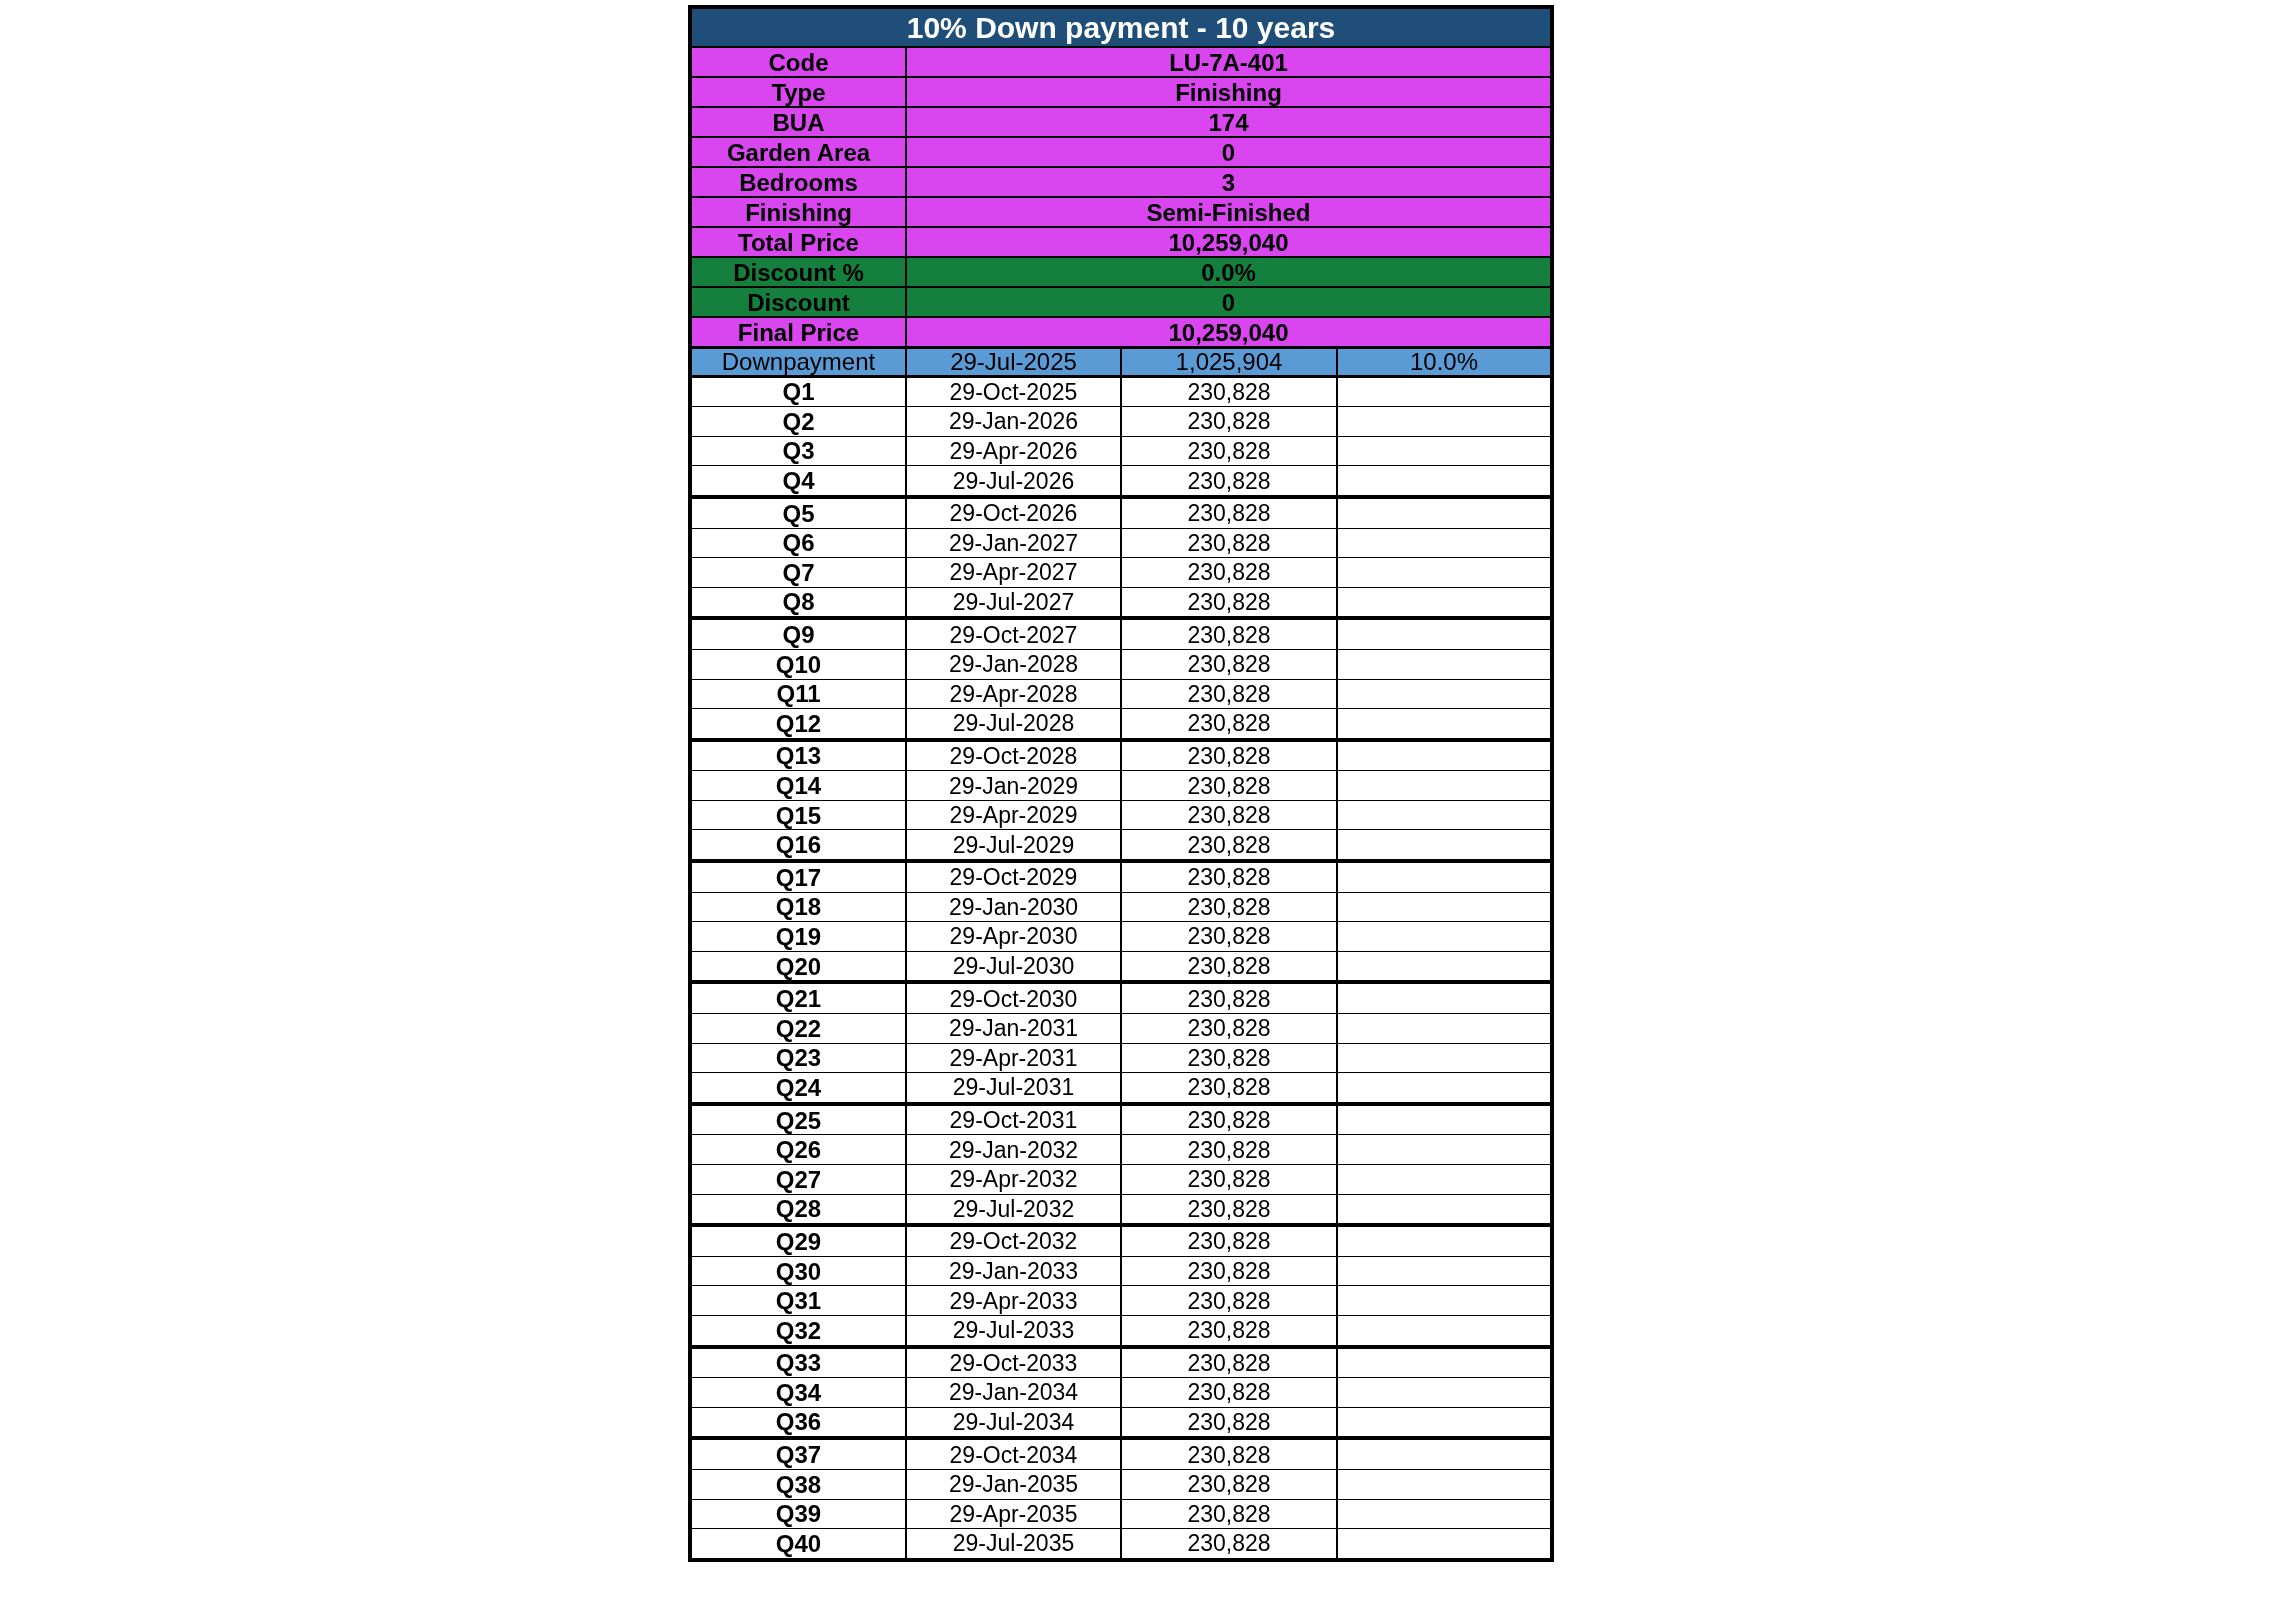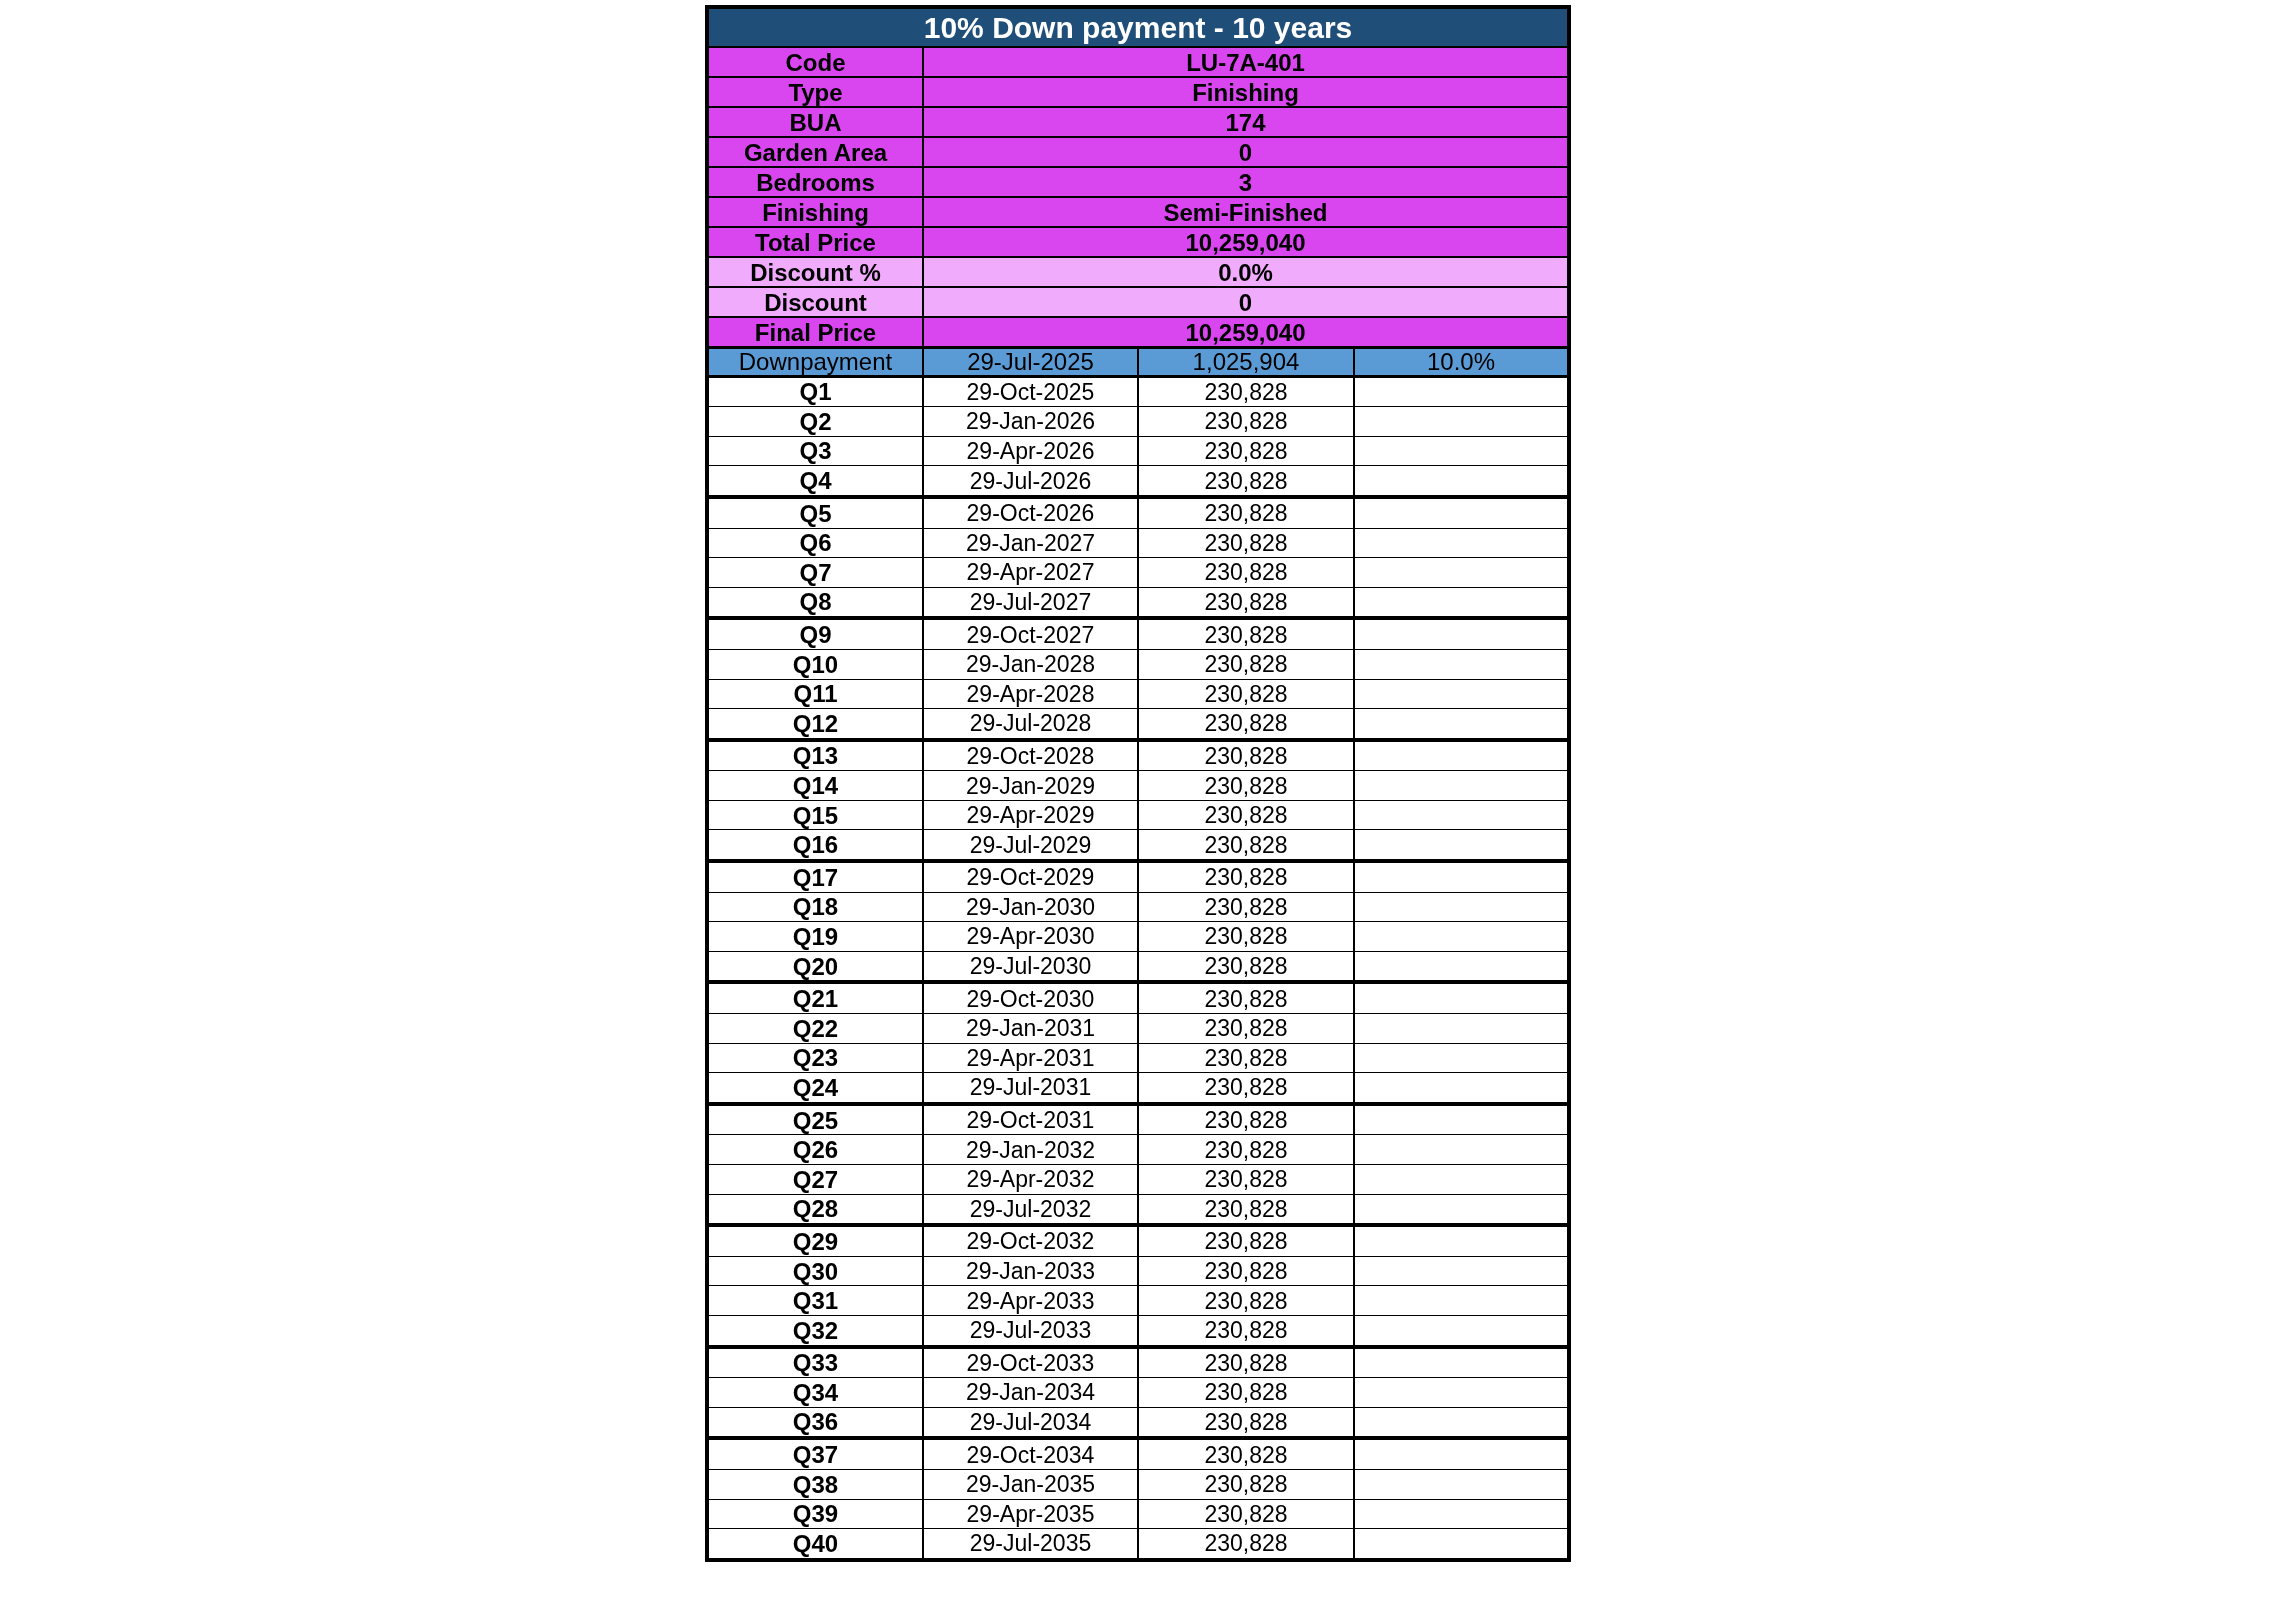--- a/index.html
+++ b/index.html
@@ -9,21 +9,21 @@
   }
   body {
     width: 2293px;
     height: 1623px;
     position: relative;
     font-family: "Liberation Sans", sans-serif;
     color: #000;
   }
   .sheet {
     position: absolute;
-    left: 705px;
+    left: 688px;
     top: 5.4px;
     width: 862px;
   }
   table.tbl {
     border-collapse: collapse;
     table-layout: fixed;
     width: 862px;
     border: 4.5px solid #000;
   }
   table.tbl td {
@@ -43,21 +43,21 @@
     font-size: 30px;
     border-bottom-width: 2.7px;
   }
   tr.info-row td {
     height: 28px;
     background: #d946ef;
     font-weight: bold;
     font-size: 24px;
   }
   tr.info-row.hl td {
-    background: #f0abfc;
+    background: #15803d;
   }
   tr.downpayment-row td {
     height: 24px;
     background: #5B9BD5;
     color: #000000;
     font-weight: 400;
     font-size: 24px;
     border-top-width: 3.6px;
     border-bottom-width: 3.6px;
   }

